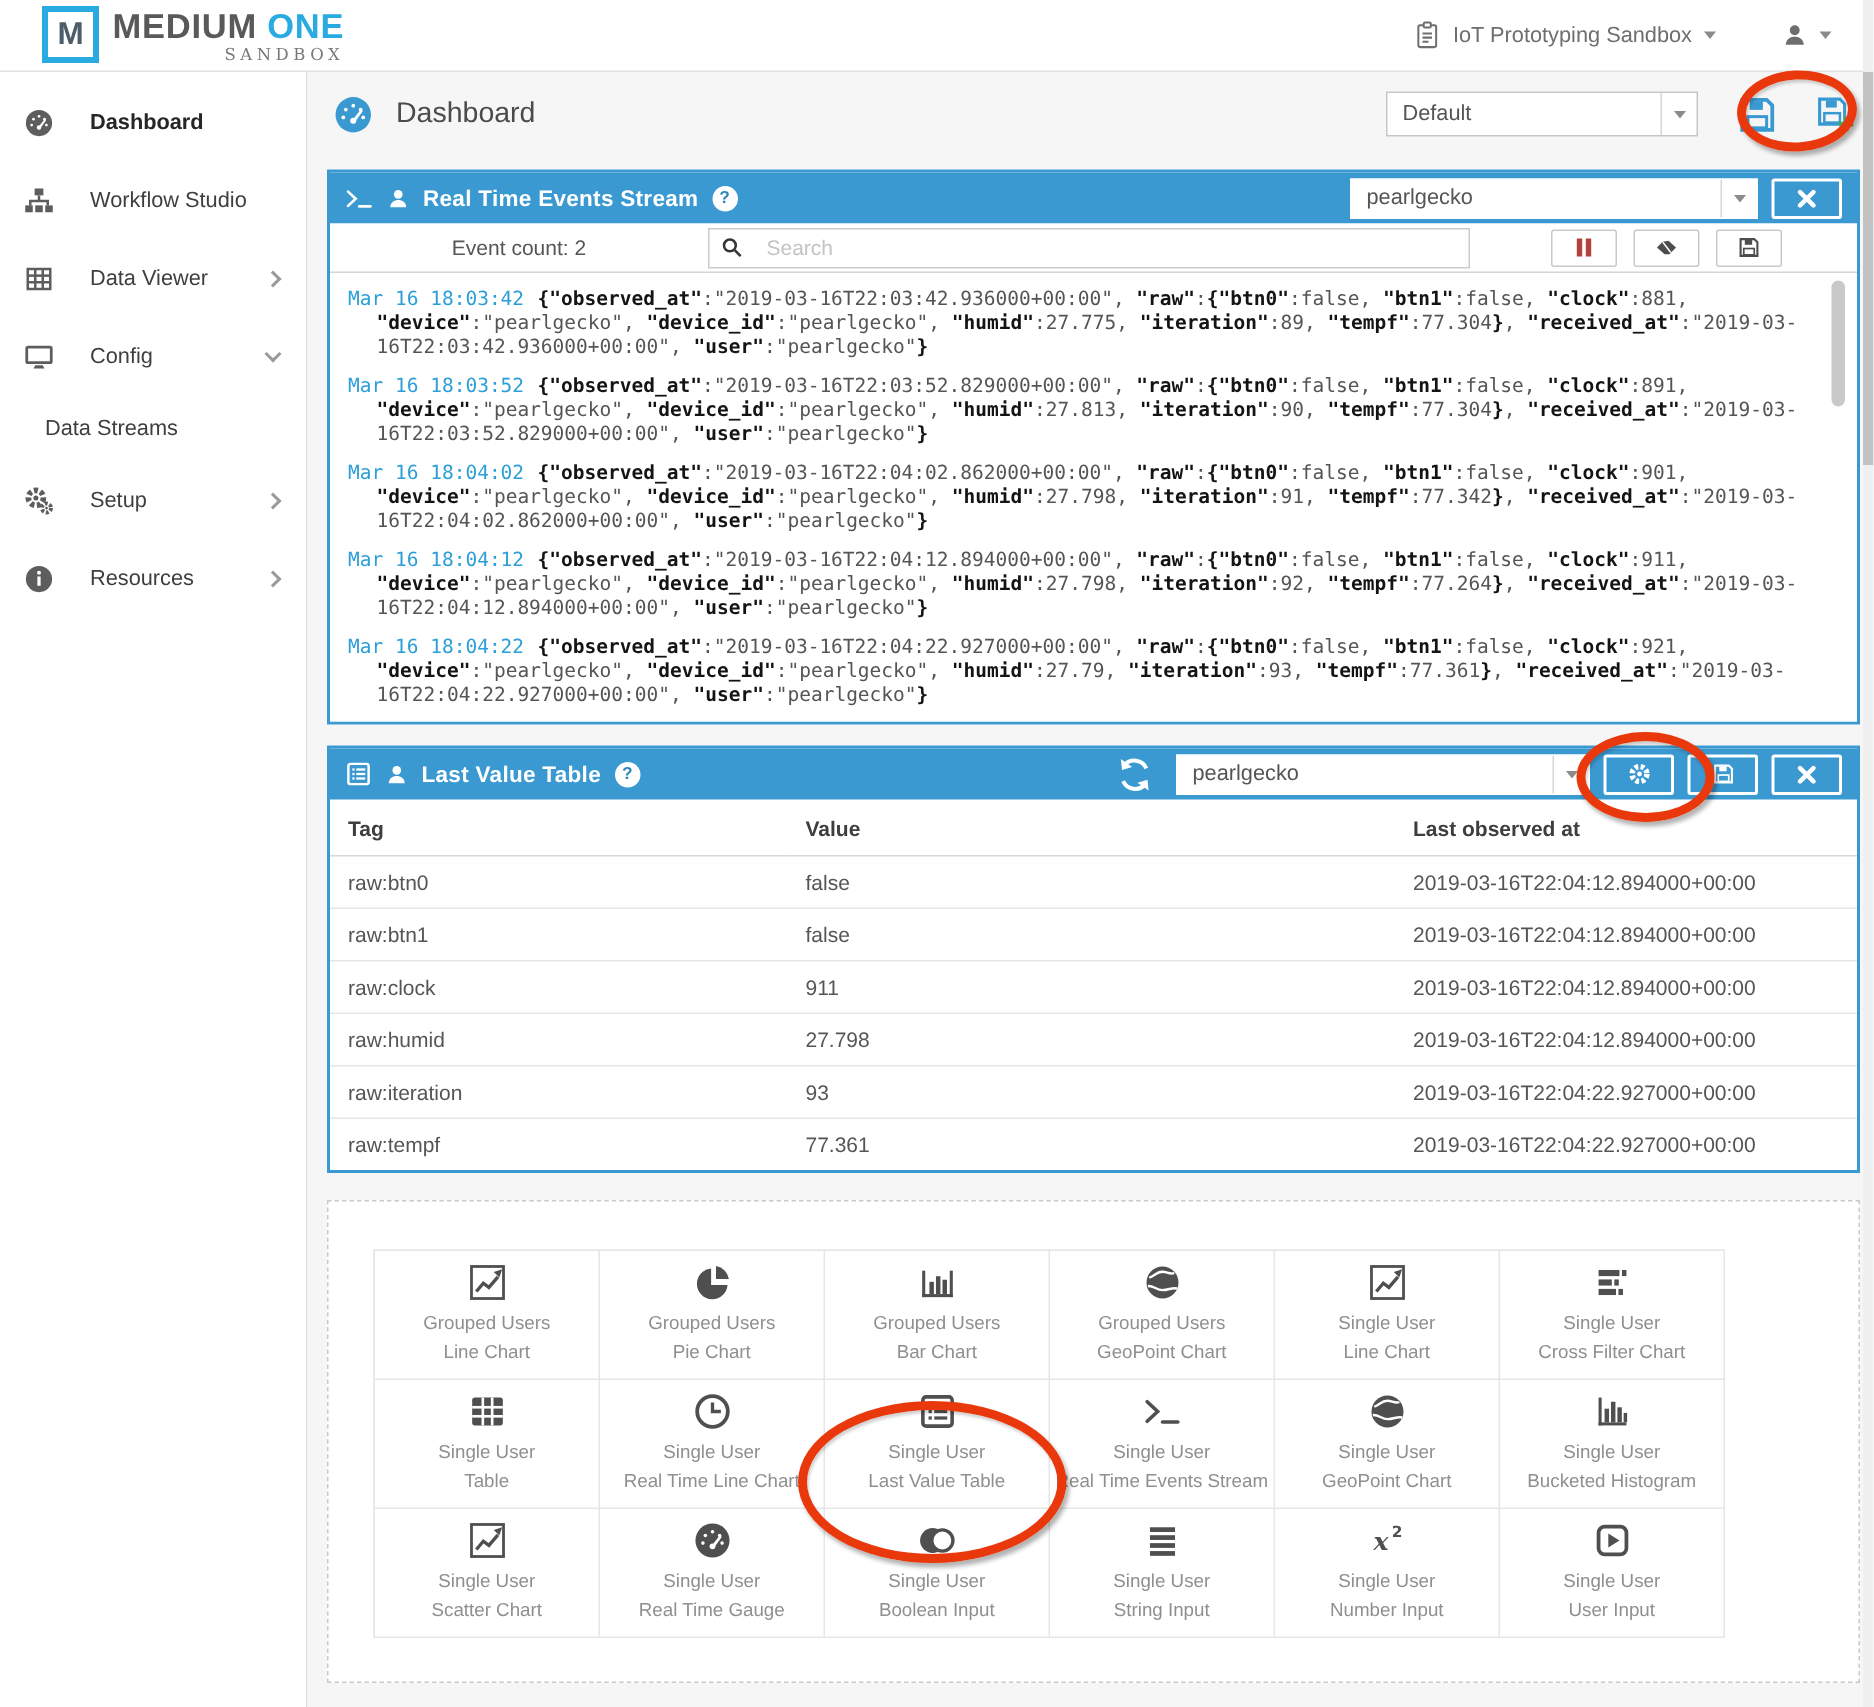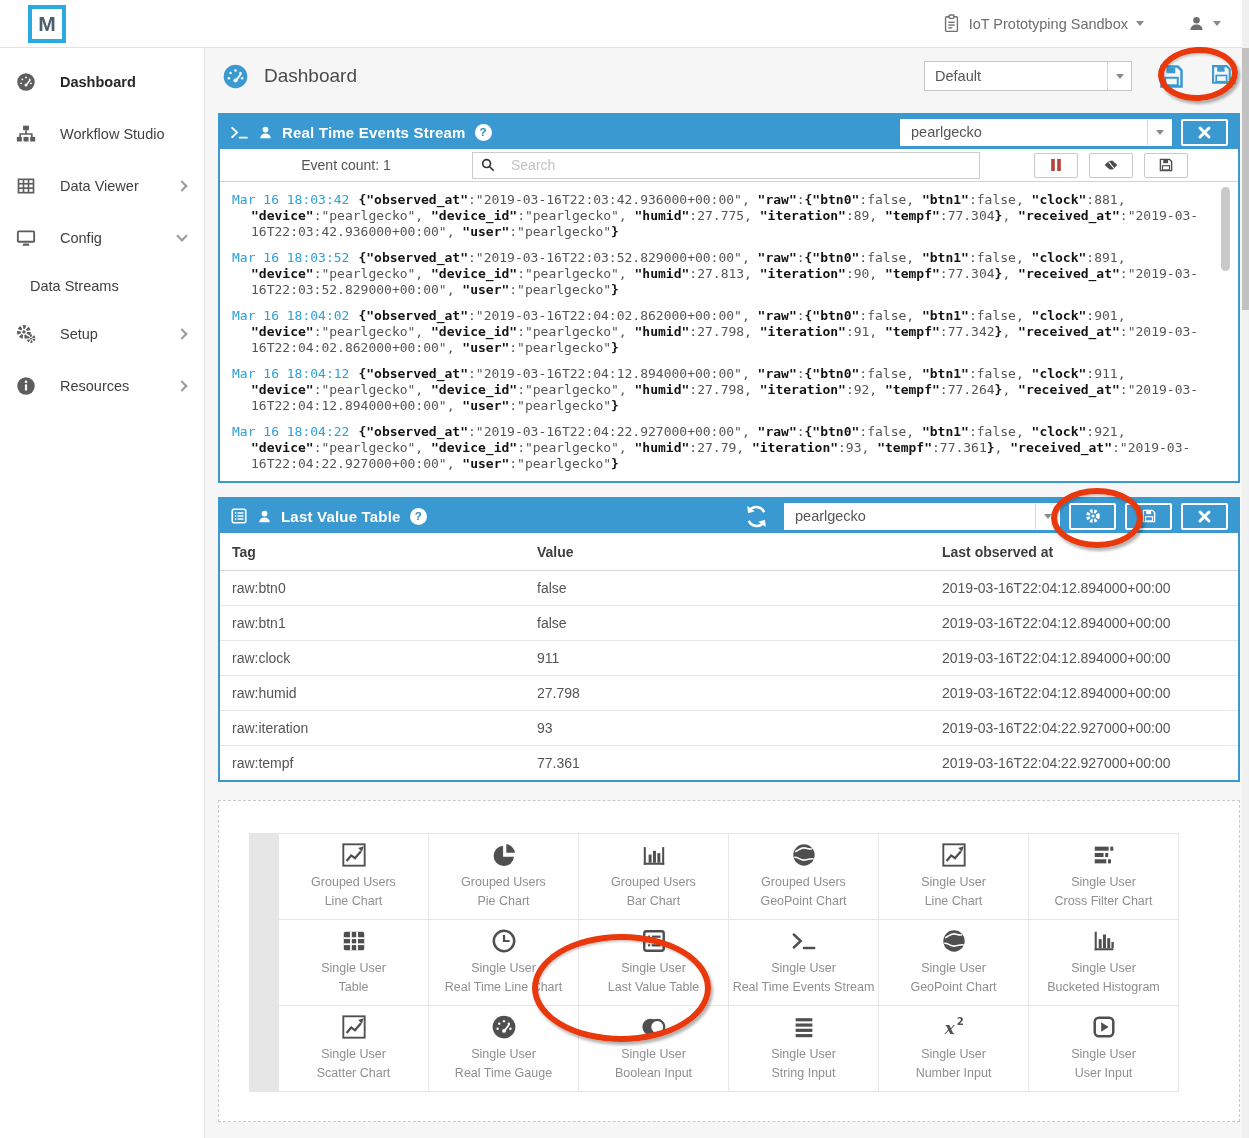--- a/index.html
+++ b/index.html
@@ -90,21 +90,21 @@
   .lvt { margin-top:14px; }
   .lvt table { width:100%; border-collapse:collapse; font-size:14px; }
   .lvt th { text-align:left; color:#3e3e3e; font-weight:bold; padding:11px 12px 10px; border-bottom:1px solid #d8d8d8; }
   .lvt th:nth-child(1){ width:305px; } .lvt th:nth-child(2){ width:405px; }
   .lvt td { padding:9px 12px; color:#555; border-bottom:1px solid #e6e6e6; }
   .lvt tr:last-child td { border-bottom:none; }
 
   .add-widget { margin-top:18px; border:1px dashed #c9c9c9; background:#fff; padding:16px 0 12px; min-height:322px; }
   .aw-title { margin-left:18px; font-size:15px; color:#4a4a4a; }
   .aw-grid { display:grid; grid-template-columns:repeat(6,149px); grid-auto-rows:85px; gap:1px;
-    background:#e6e6e6; border:1px solid #e6e6e6; width:-moz-fit-content; width:fit-content; margin:16px 0 0 30px;padding-left:29px; }
+    background:#e6e6e6; border:1px solid #e6e6e6; width:-moz-fit-content; width:fit-content; margin:16px 0 0 30px; }
   .aw-cell { background:#fff; display:flex; flex-direction:column; align-items:center; justify-content:center; cursor:pointer; }
   .aw-icon { margin-bottom:5px; color:#4f4f4f; display:flex; }
   .aw-icon svg { width:26px; height:26px; }
   .aw-l1, .aw-l2 { font-size:12.5px; color:#8f8f8f; line-height:1.5; }
 
   
   .ann { position:absolute; border:6px solid #e8380c; border-radius:50%; pointer-events:none;
     box-shadow:2px 3px 3px rgba(0,0,0,.3), inset 1px 2px 2px rgba(0,0,0,.18); }
   #ann-save    { left:1158px; top:47px;  width:80px;  height:54px; transform:rotate(-3deg); }
   #ann-gear    { left:1051px; top:488px; width:92px;  height:60px; }
@@ -113,20 +113,24 @@
   
   .page-scroll { position:absolute; right:0; top:0; width:7px; height:1138px; background:#f0f0f0; }
   .page-thumb { position:absolute; top:48px; right:0; width:7px; height:262px; background:#c2c2c2; }
 </style>
 </head>
 <body>
 
 <header class="topbar">
   <div class="logo">
     <div class="logo-mark">M</div>
+    <div class="logo-text">
+      <div class="logo-name"><span>MEDIUM</span>&nbsp;<span class="one">ONE</span></div>
+      <div class="logo-sub">SANDBOX</div>
+    </div>
   </div>
   <div class="topbar-right">
     <div class="ws">
       <span class="i" id="ic-clipboard">
           <svg viewBox="0 0 20 24" fill="none" stroke="currentColor" stroke-width="1.7" width="19" height="19">
             <rect x="2.5" y="3.5" width="15" height="18.5" rx="1.5"></rect>
             <rect x="7" y="1.3" width="6" height="4.2" rx="1" fill="#fff"></rect>
             <line x1="6" y1="10.5" x2="14" y2="10.5"></line>
             <line x1="6" y1="14" x2="14" y2="14"></line>
             <line x1="6" y1="17.5" x2="11" y2="17.5"></line>
@@ -304,21 +308,21 @@
         <button class="hdr-btn">
             <span id="ic-x-ev">
               <svg viewBox="0 0 14 14" stroke="currentColor" stroke-width="3.2" stroke-linecap="round" fill="none" width="13" height="13">
                 <line x1="2.2" y1="2.2" x2="11.8" y2="11.8"></line>
                 <line x1="11.8" y1="2.2" x2="2.2" y2="11.8"></line>
               </svg>
             </span>
           </button>
       </div>
       <div class="subrow">
-        <div class="event-count">Event count: 1</div>
+        <div class="event-count">Event count: 2</div>
         <div class="search-box">
           <span class="i" id="ic-search">
               <svg viewBox="0 0 20 20" fill="none" stroke="currentColor" stroke-width="2.4" width="14" height="14">
                 <circle cx="8" cy="8" r="5.6"></circle>
                 <line x1="12.6" y1="12.6" x2="18.2" y2="18.2"></line>
               </svg>
             </span>
           <input type="text" placeholder="Search" style="">
         </div>
         <div class="tools">

